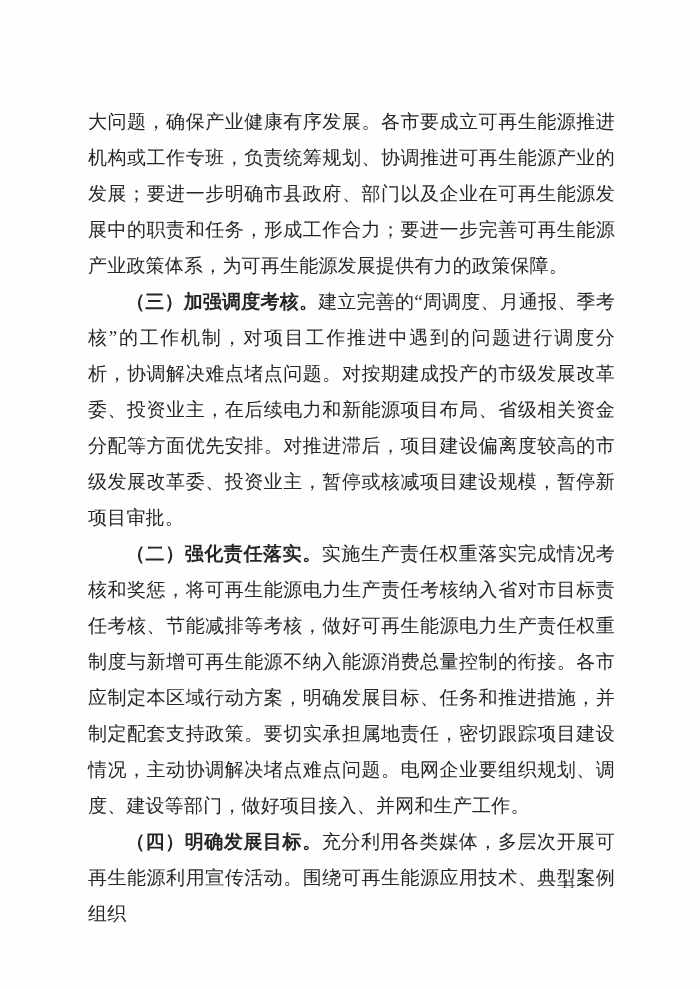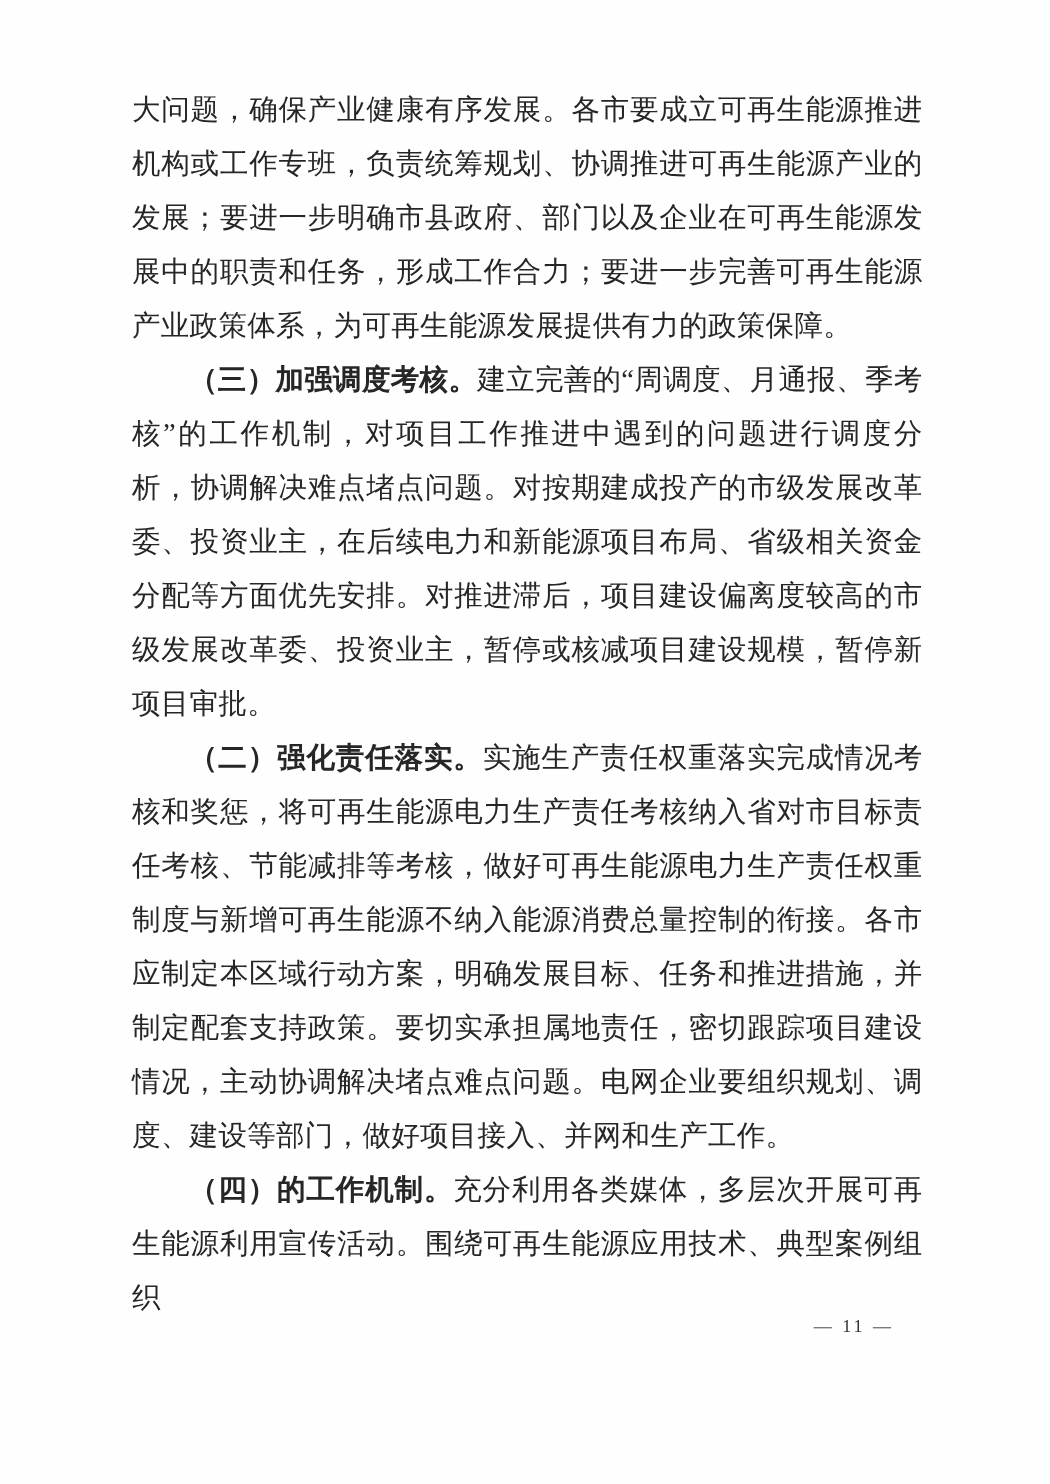--- a/index.html
+++ b/index.html
@@ -14,21 +14,21 @@
     background: #fefefe;
     overflow: hidden;
     font-family: "Liberation Serif", "DejaVu Serif", serif;
   }
   .doc-body {
     position: absolute;
     top: 0;
     left: 0;
     box-sizing: border-box;
     width: 700px;
-    padding: 56px 85px 0 88px;
+    padding: 104px 85px 0 88px;
     color: #262626;
   }
   .para {
     margin: 0;
     font-size: 19px;
     line-height: 36px;
     text-align: justify;
     letter-spacing: 0.2px;
     word-break: break-all;
   }
@@ -50,16 +50,16 @@
   }
 </style>
 </head>
 <body>
 
 <div class="page">
   <div class="doc-body">
       <p class="para"><span>大问题，确保产业健康有序发展。各市要成立可再生能源推进机构或工作专班，负责统筹规划、协调推进可再生能源产业的发展；要进一步明确市县政府、部门以及企业在可再生能源发展中的职责和任务，形成工作合力；要进一步完善可再生能源产业政策体系，为可再生能源发展提供有力的政策保障。</span></p>
       <p class="para indent"><span class="para-heading">（三）加强调度考核。</span><span>建立完善的“周调度、月通报、季考核”的工作机制，对项目工作推进中遇到的问题进行调度分析，协调解决难点堵点问题。对按期建成投产的市级发展改革委、投资业主，在后续电力和新能源项目布局、省级相关资金分配等方面优先安排。对推进滞后，项目建设偏离度较高的市级发展改革委、投资业主，暂停或核减项目建设规模，暂停新项目审批。</span></p>
       <p class="para indent"><span class="para-heading">（二）强化责任落实。</span><span>实施生产责任权重落实完成情况考核和奖惩，将可再生能源电力生产责任考核纳入省对市目标责任考核、节能减排等考核，做好可再生能源电力生产责任权重制度与新增可再生能源不纳入能源消费总量控制的衔接。各市应制定本区域行动方案，明确发展目标、任务和推进措施，并制定配套支持政策。要切实承担属地责任，密切跟踪项目建设情况，主动协调解决堵点难点问题。电网企业要组织规划、调度、建设等部门，做好项目接入、并网和生产工作。</span></p>
-      <p class="para indent"><span class="para-heading">（四）的工作机制。</span><span>充分利用各类媒体，多层次开展可再生能源利用宣传活动。围绕可再生能源应用技术、典型案例组织</span></p>
+      <p class="para indent"><span class="para-heading">（四）明确发展目标。</span><span>充分利用各类媒体，多层次开展可再生能源利用宣传活动。围绕可再生能源应用技术、典型案例组织</span></p>
     </div>
   <div class="page-number">— 11 —</div>
 </div>
 
 </body></html>

